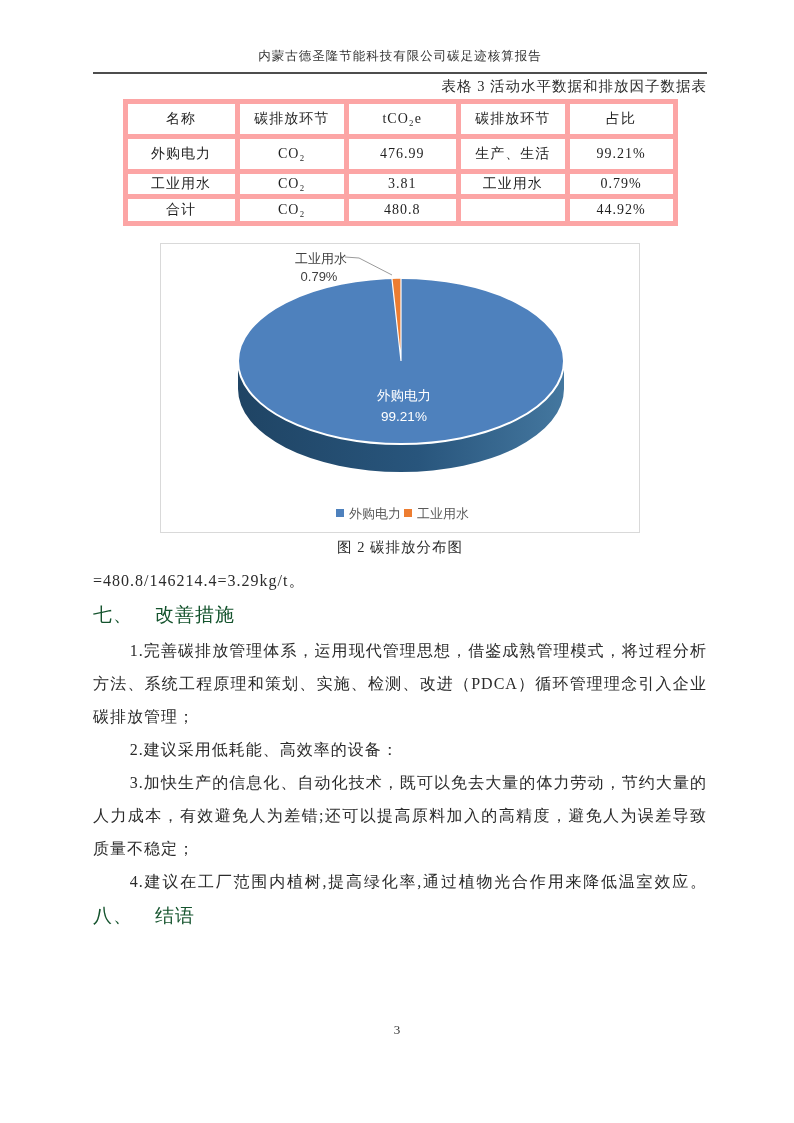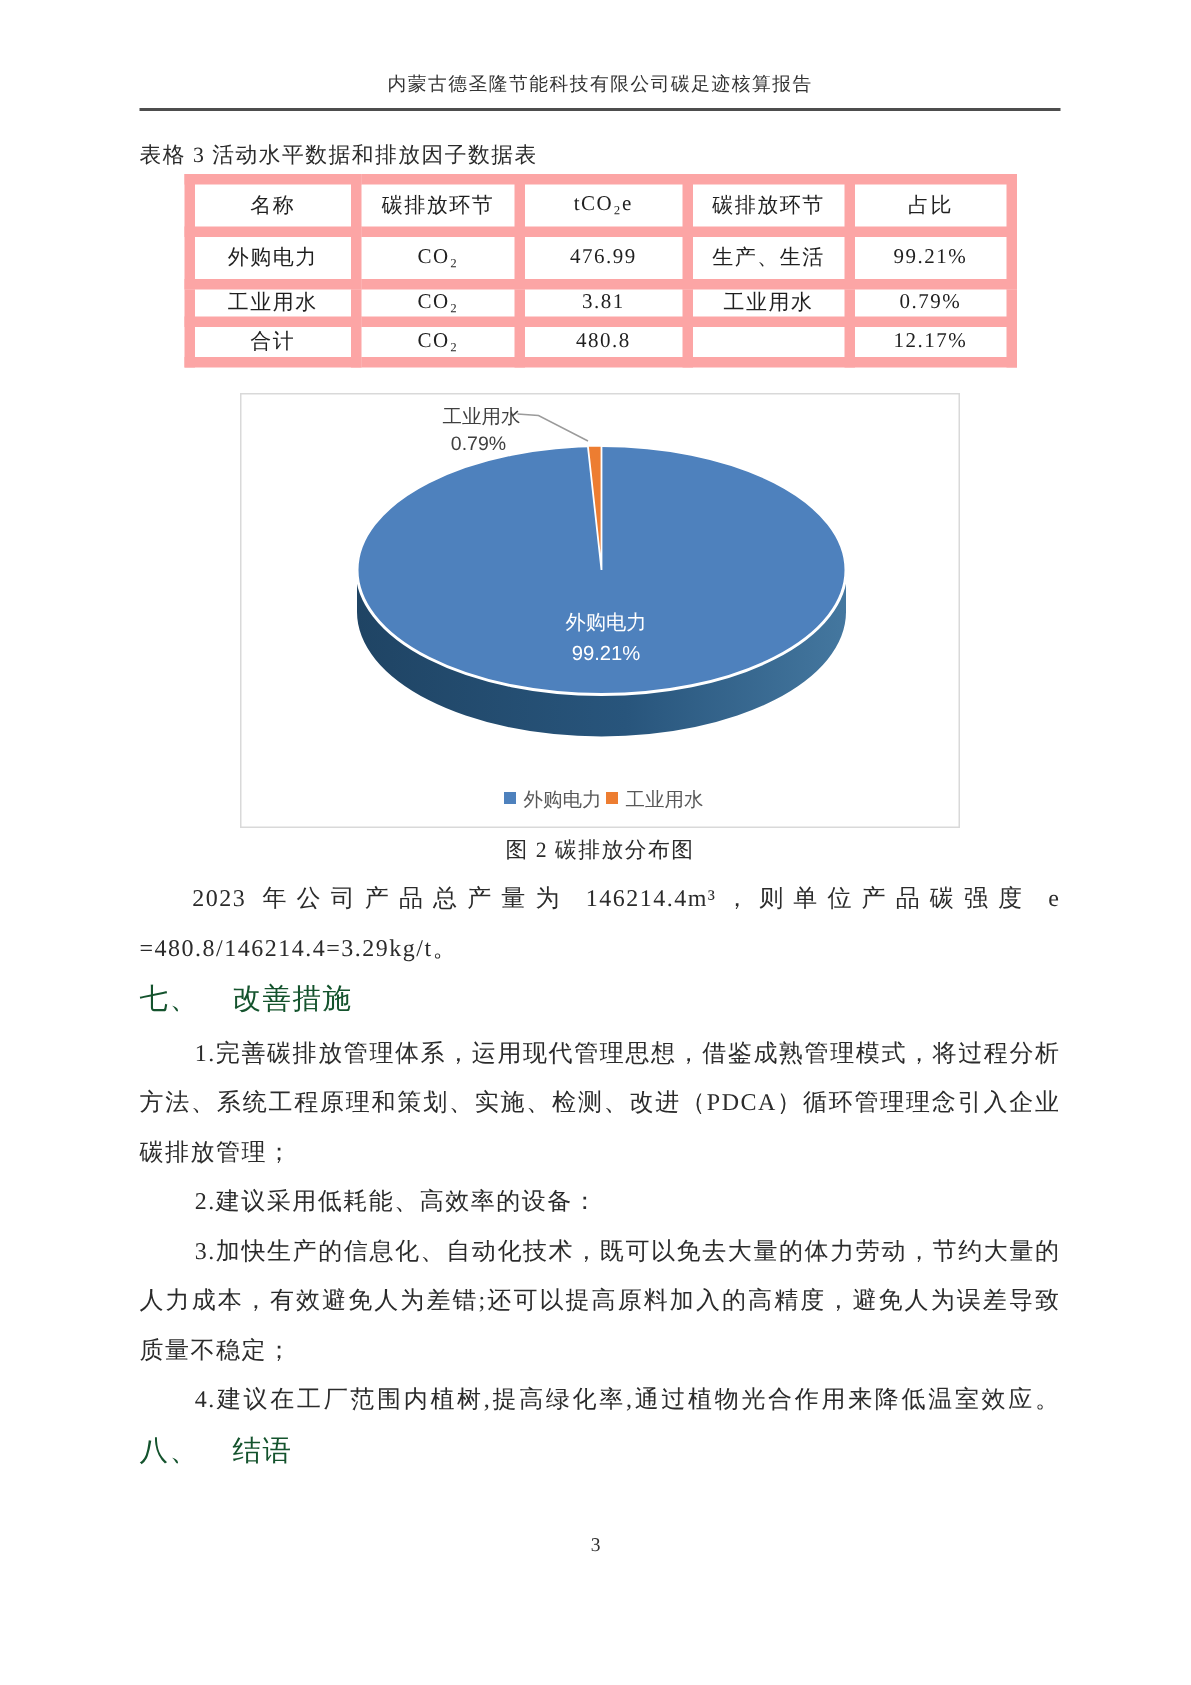--- a/index.html
+++ b/index.html
@@ -12,27 +12,27 @@
   .page {
     position:relative; width:794px; height:1123px;
     padding:48px 87px 0 93px;
   }
   
   .doc-header { border-bottom:2.5px solid #4d4d4d; padding-bottom:7px; }
   .doc-header .htext {
     text-align:center; font-size:12.5px; letter-spacing:1px; color:#333;
   }
   
-  .tbl-title { margin-top:20px; text-align:left; font-size:14.5px; letter-spacing:1px; }
+  .tbl-title { margin-top:3px; text-align:right; font-size:14.5px; letter-spacing:1px; }
   table.data {
     width:555px; margin:3px auto 0; border-collapse:collapse;
     border:1.5px solid #1f1f1f; table-layout:fixed;
   }
   table.data td, table.data th {
-    border:7px solid #fca5a5; text-align:center; vertical-align:middle;
+    border:5px solid #fca5a5; text-align:center; vertical-align:middle;
     font-weight:normal; font-size:14px; letter-spacing:1px; color:#1f1f1f;
   }
   tr.h-row  { height:35px; }
   tr.r1 { height:35px; }
   tr.r2 { height:25px; }
   tr.r3 { height:27px; }
   
   .chart-box {
     width:480px; height:290px; margin:17px auto 0;
     border:1px solid #d9d9d9; background:#fff;
@@ -101,21 +101,21 @@
       <td>CO₂</td>
       <td>3.81</td>
       <td>工业用水</td>
       <td>0.79%</td>
     </tr>
     <tr class="r3">
       <td>合计</td>
       <td>CO₂</td>
       <td>480.8</td>
       <td></td>
-      <td>12.17%</td>
+      <td>44.92%</td>
     </tr>
   </tbody>
     </table>
 
   <div class="chart-box">
     <svg width="478" height="288" viewBox="0 0 478 288" font-family="&quot;Liberation Sans&quot;,&quot;DejaVu Sans&quot;,sans-serif">
       <defs>
         <linearGradient id="sideGrad" x1="0" y1="0" x2="1" y2="0">
           <stop offset="0" stop-color="#1F4464"></stop>
           <stop offset="0.55" stop-color="#28557C"></stop>
@@ -142,21 +142,20 @@
         <text x="188" y="274" font-size="13" fill="#595959">外购电力</text>
         <rect x="243" y="265" width="8" height="8" fill="#ED7D31"></rect>
         <text x="256" y="274" font-size="13" fill="#595959">工业用水</text>
       </g>
     </svg>
   </div>
 
   <div class="fig-caption">图 2 碳排放分布图</div>
 
   <div class="body-text intro">
-    <div class="l1">2023 年公司产品总产量为 146214.4m³，则单位产品碳强度 e</div>
     <div class="l2">=480.8/146214.4=3.29kg/t。</div>
   </div>
 
   <h2 class="sec">
     <span>七、</span><span class="ht">改善措施</span>
   </h2>
   <div class="body-text sec-items">
     <p>1.完善碳排放管理体系，运用现代管理思想，借鉴成熟管理模式，将过程分析方法、系统工程原理和策划、实施、检测、改进（PDCA）循环管理理念引入企业碳排放管理；</p>
     <p>2.建议采用低耗能、高效率的设备：</p>
     <p>3.加快生产的信息化、自动化技术，既可以免去大量的体力劳动，节约大量的人力成本，有效避免人为差错;还可以提高原料加入的高精度，避免人为误差导致质量不稳定；</p>

